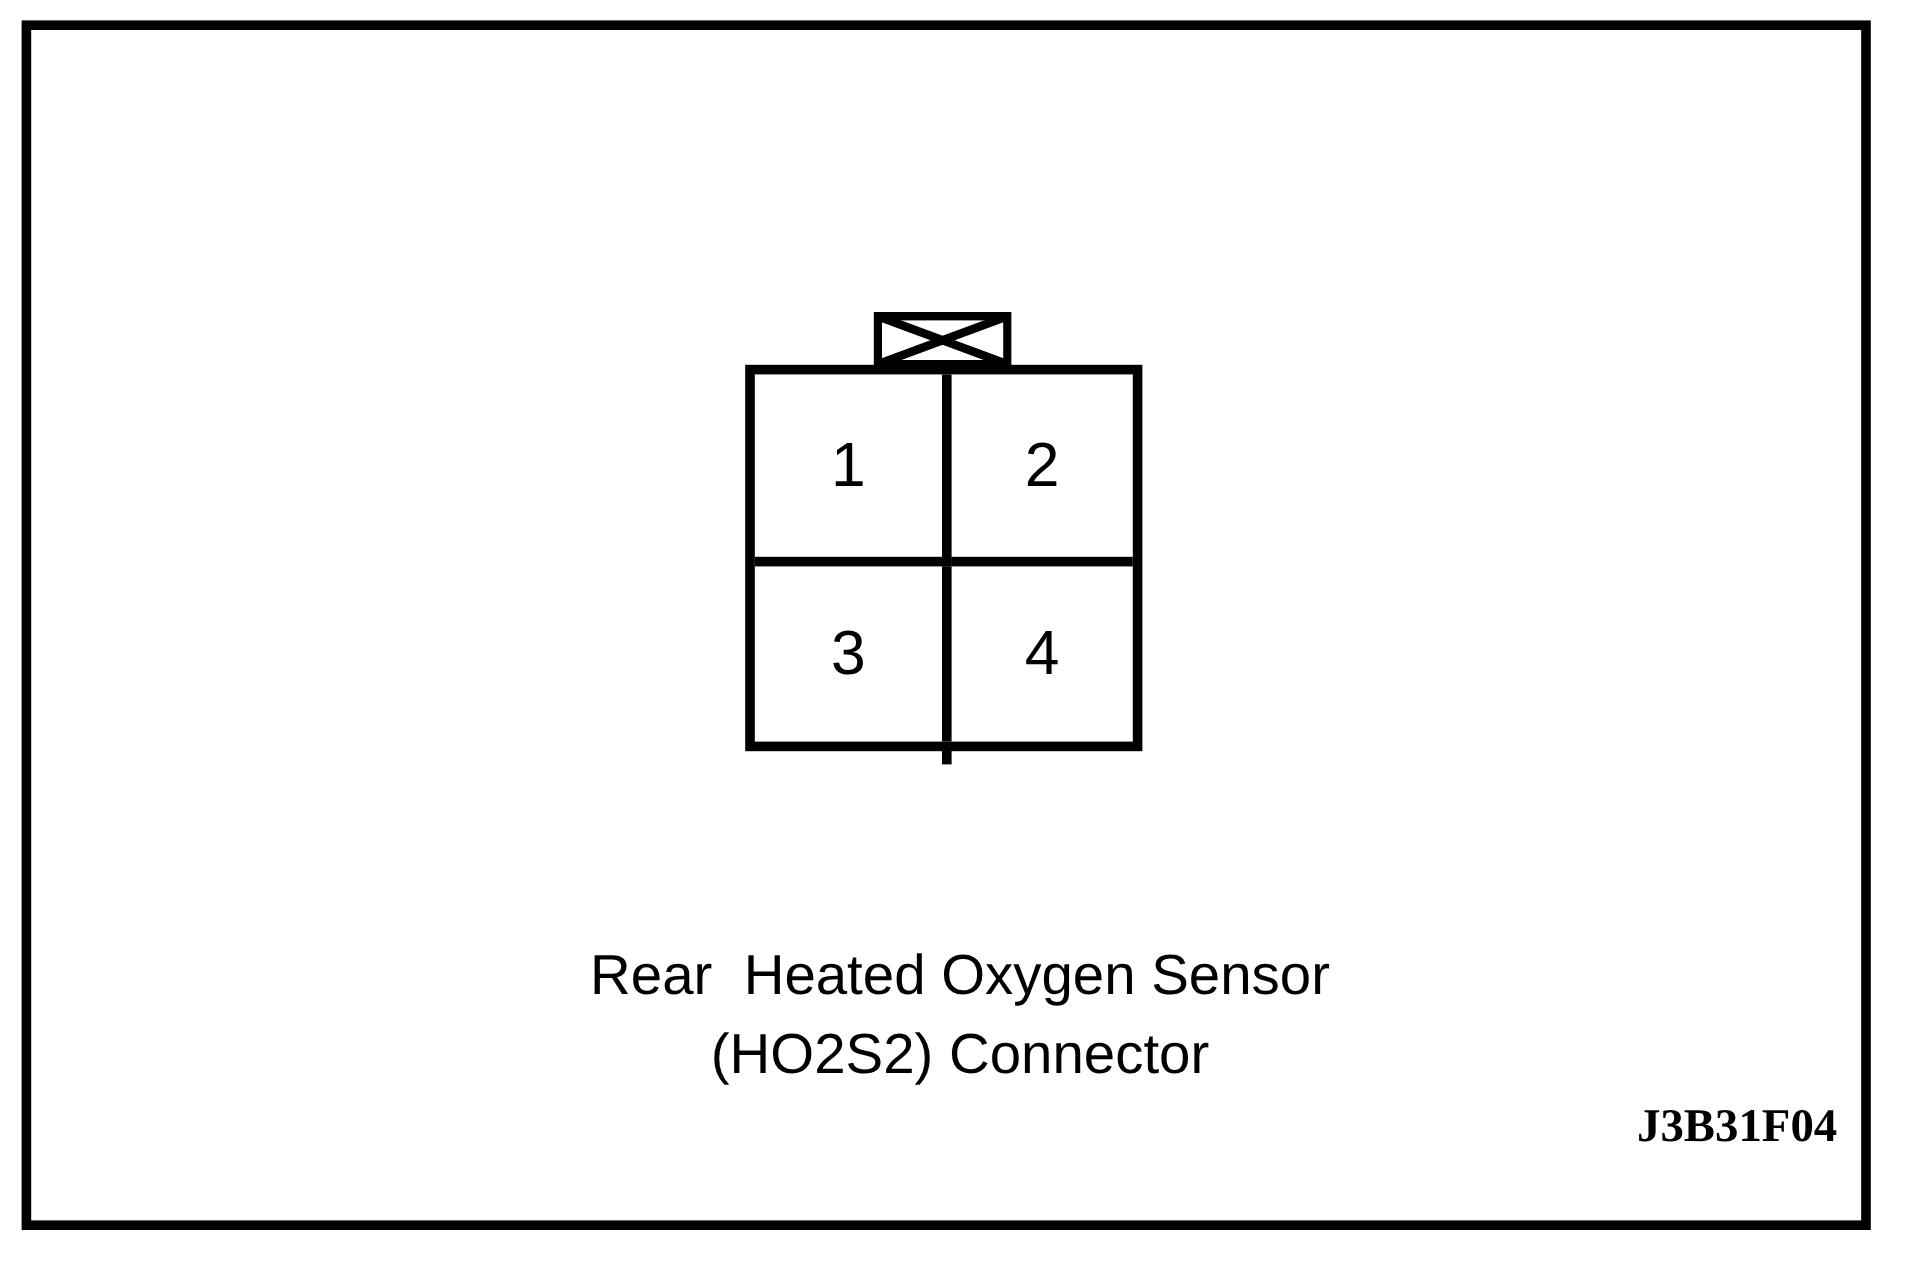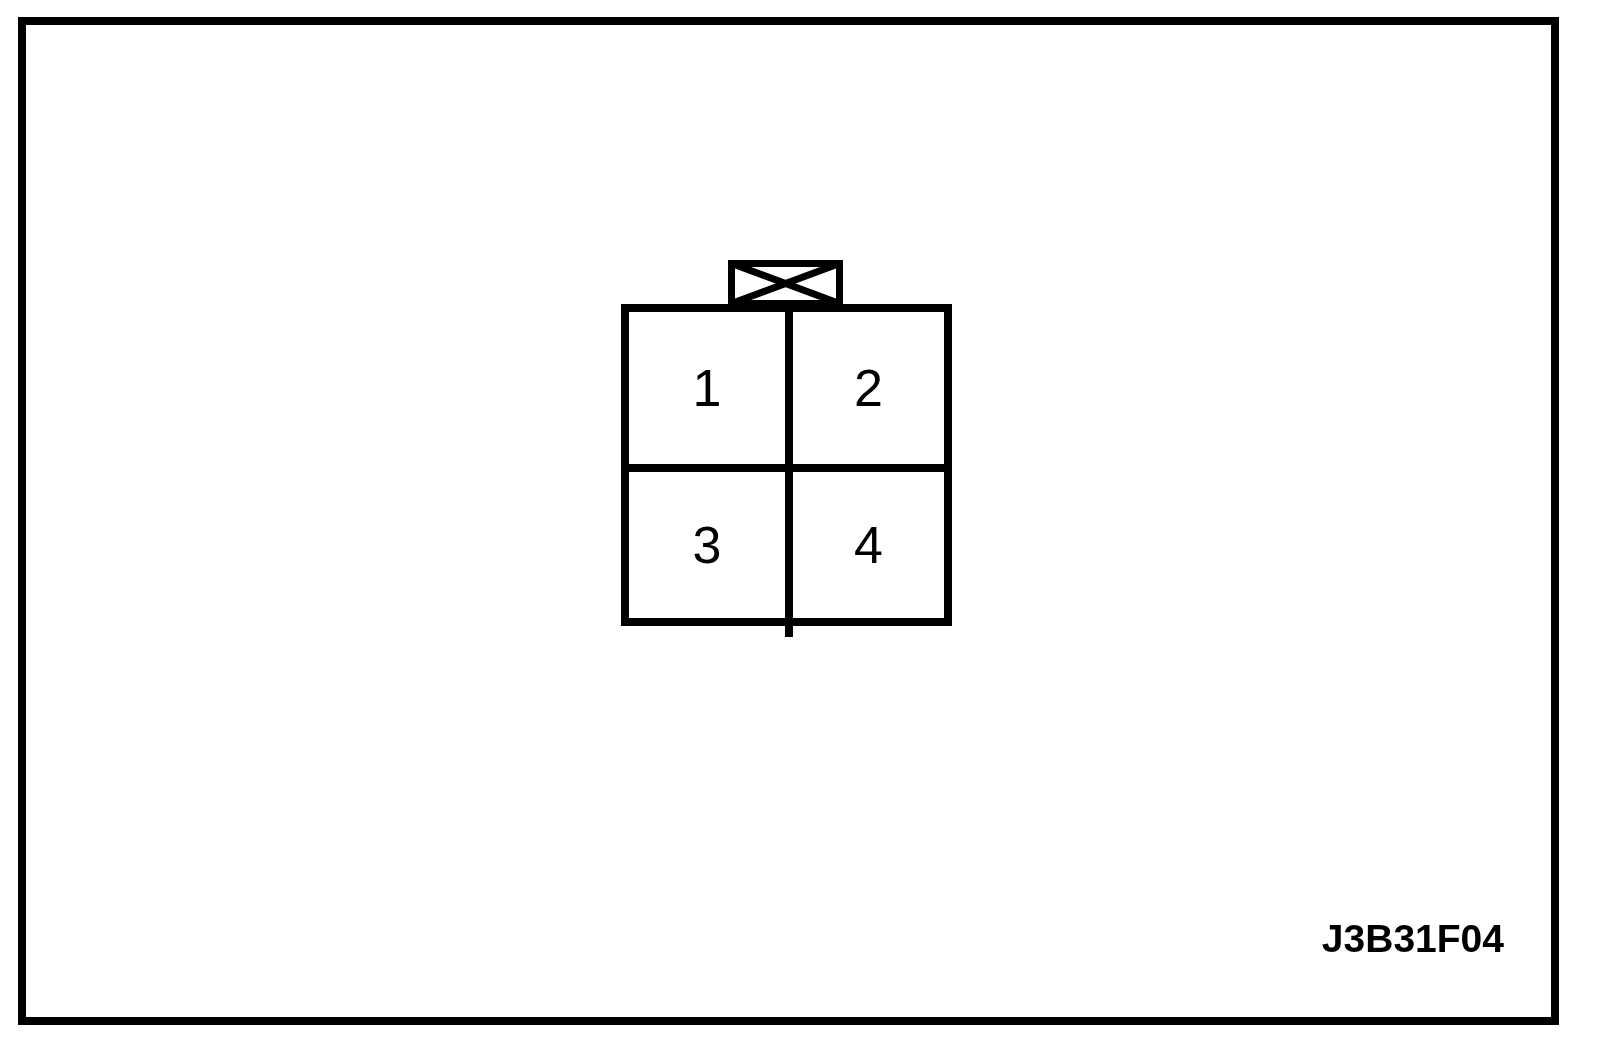--- a/index.html
+++ b/index.html
@@ -77,25 +77,26 @@
     text-align: center;
     font-size: 47px;
     line-height: 66px;
     color: #000000;
   }
   .caption-line { white-space: pre; }
   
   .figure-code {
     position: absolute;
     top: 919px;
-    right: 96px;
+    right: 69px;
     font-size: 39px;
     font-weight: 700;
     line-height: 1;
     color: #000000;
+    font-family: Liberation Serif, serif;
   }
 </style>
 </head>
 <body>
 
 <div class="canvas">
 
   <div class="frame"></div>
 
   <div class="latch">
@@ -116,16 +117,20 @@
     <div class="cell cell-3">
       <span>3</span>
     </div>
     <div class="cell cell-4">
       <span>4</span>
     </div>
   </div>
 
   <div class="center-tail"></div>
 
+  <div class="caption">
+    <div class="caption-line">Rear  Heated Oxygen Sensor</div>
+    <div class="caption-line">(HO2S2) Connector</div>
+  </div>
 
   <div class="figure-code">J3B31F04</div>
 
 </div>
 
 </body></html>

